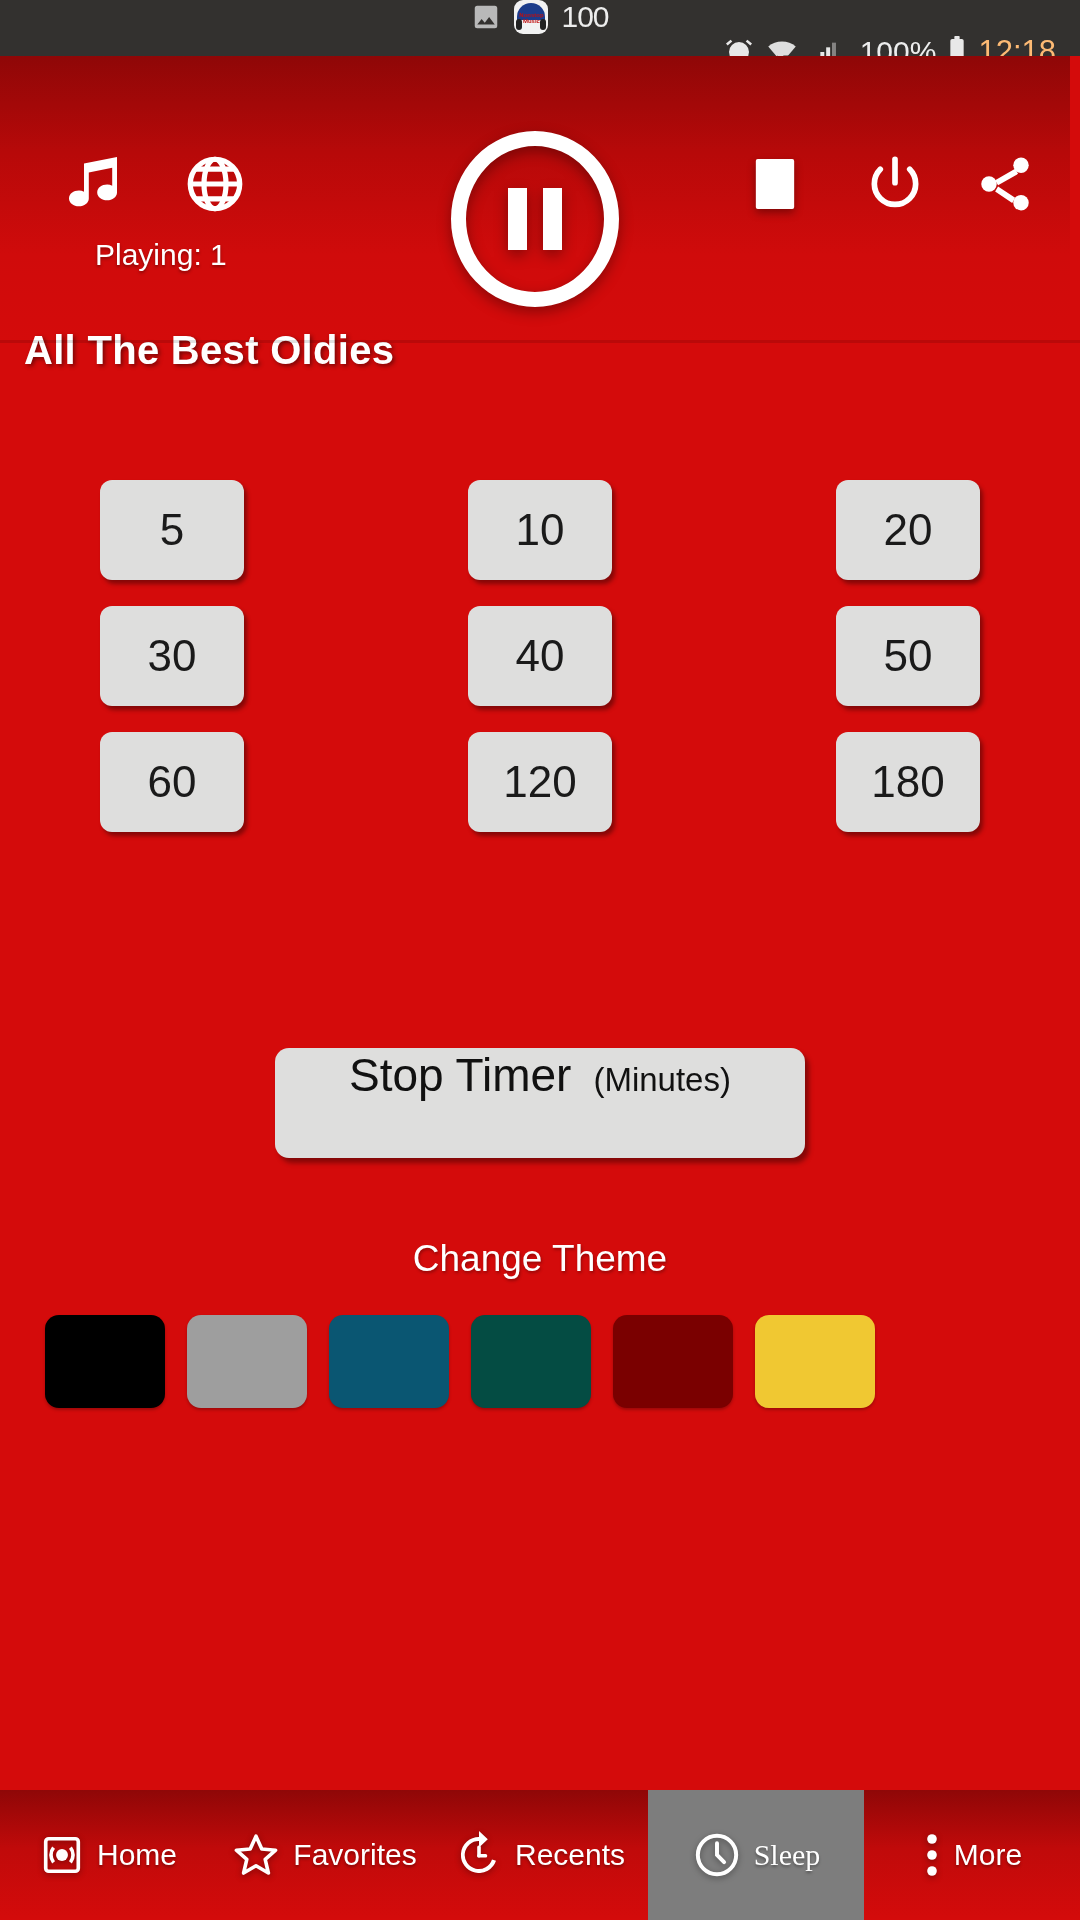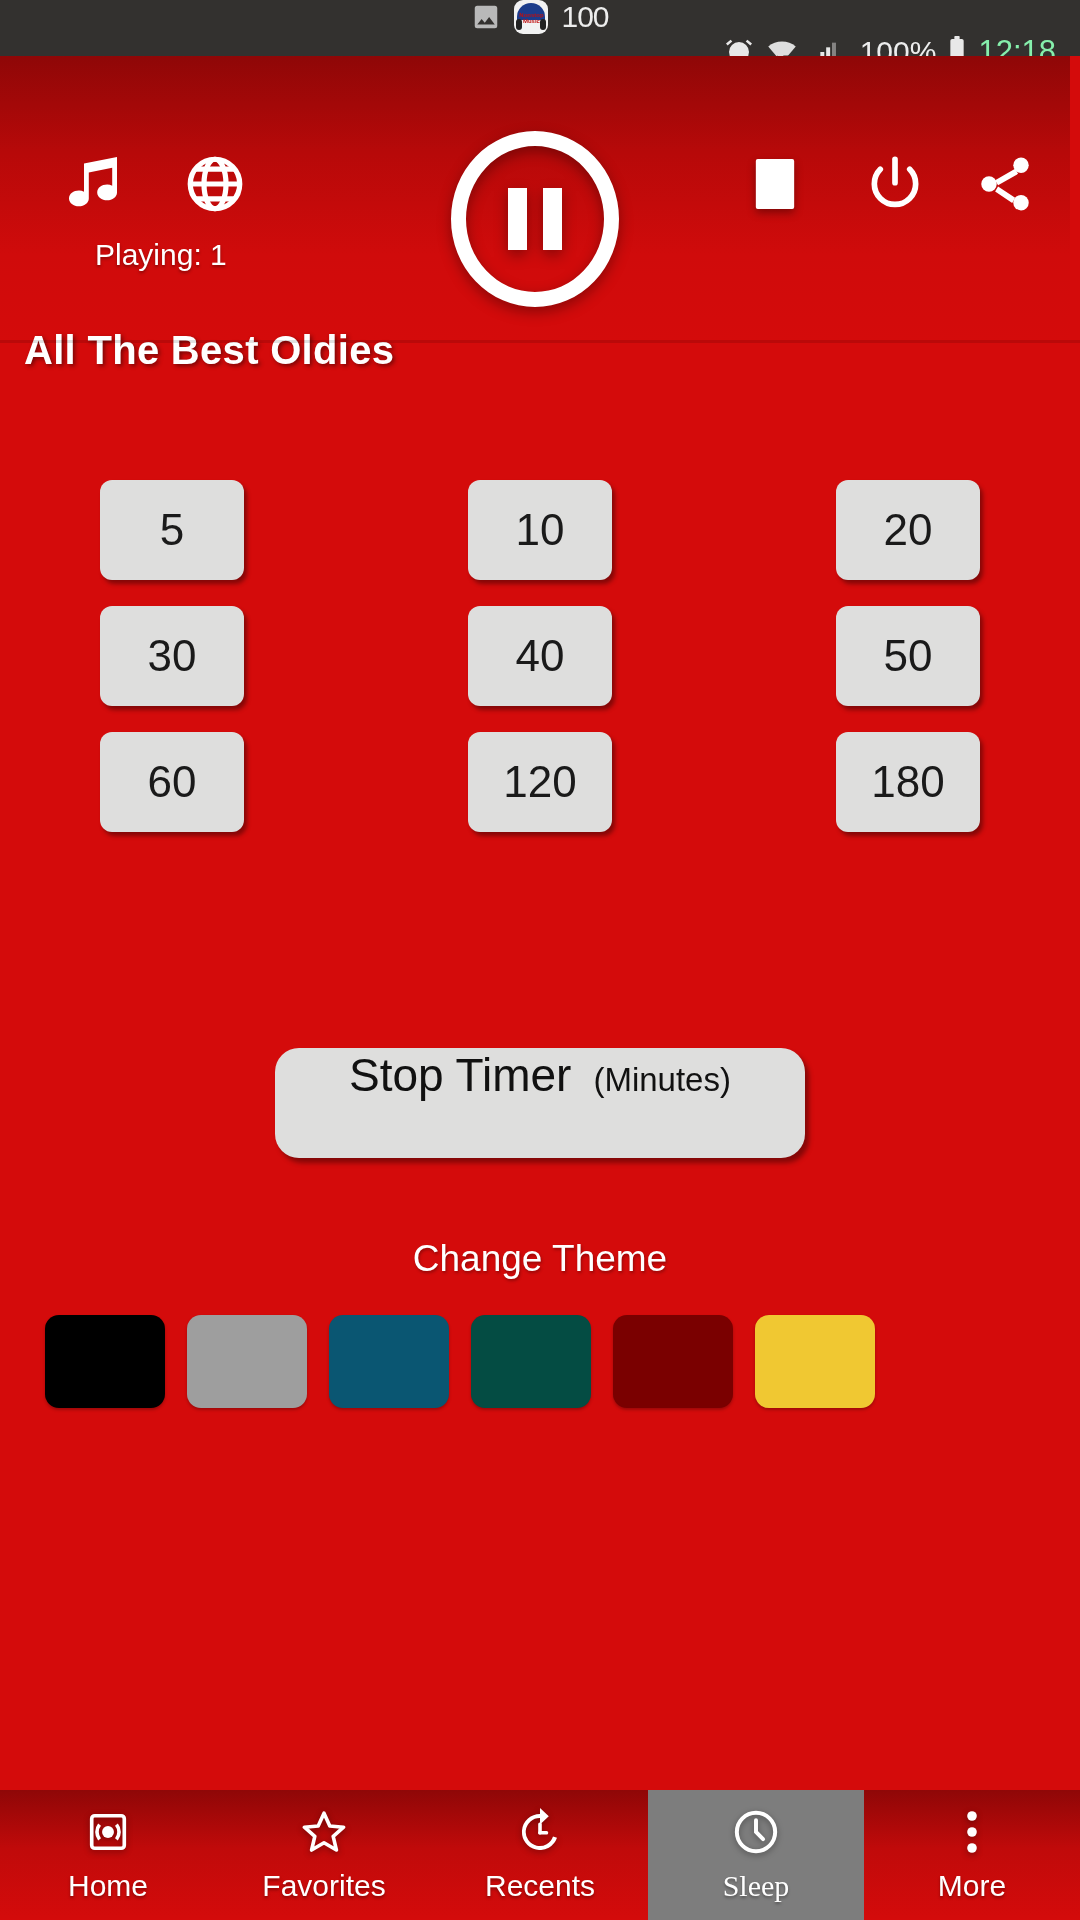--- a/index.html
+++ b/index.html
@@ -14,21 +14,21 @@
   
   .statusbar{
     position:absolute; top:0; left:0; width:1080px; height:56px;
     background:#33312f; display:flex; align-items:center;
     padding:0 24px; color:#e8e8e8;flex-direction:column;
   }
   .sb-left{ display:flex; align-items:center; gap:13px; }
   .sb-right{ margin-left:auto; display:flex; align-items:center; gap:12px; }
   .sb-num{ font-size:30px; font-weight:400; letter-spacing:-1px; color:#ededed;
            font-family:"Liberation Sans", sans-serif; }
-  .sb-clock{ font-size:31px; color:#86efac; letter-spacing:0px; }
+  .sb-clock{ font-size:31px; color:#fdba74; letter-spacing:0px; }
   .sb-pct{ font-size:30px; color:#ededed;margin-left:8px; }
   .appicon{
     width:34px; height:34px; border-radius:9px; background:#f2f2f2;
     position:relative; overflow:hidden; display:flex;
     align-items:center; justify-content:center;
   }
   .appicon .dome{
     position:absolute; top:3px; left:3px; width:28px; height:17px;
     background:#1c3c8c; border-radius:14px 14px 0 0;
   }
@@ -96,21 +96,21 @@
     box-shadow:3px 4px 4px rgba(0,0,0,.38);
     display:flex; align-items:center; justify-content:center;
   }
   .grid > div{ width:100%; display:flex; justify-content:center; }
   .col-0{ justify-content:flex-start !important; }
   .col-2{ justify-content:flex-end !important; }
 
   .stopbtn{
     position:absolute; top:1048px; left:50%; transform:translateX(-50%);
     width:530px; height:110px; background:#dededd; border:none;
-    border-radius:24px; box-shadow:4px 5px 5px rgba(0,0,0,.38);
+    border-radius:14px; box-shadow:4px 5px 5px rgba(0,0,0,.38);
     display:flex; align-items:baseline; justify-content:center; gap:22px;
     color:#111;
   }
   .stop-main{ font-size:46px; }
   .stop-sub { font-size:33px; }
 
   
   .theme-label{
     position:absolute; top:1238px; left:0; width:1080px; text-align:center;
     color:#fff; font-size:37px; text-shadow:1px 2px 3px rgba(0,0,0,.3);
@@ -124,21 +124,21 @@
     box-shadow:0 2px 3px rgba(0,0,0,.25);
   }
 
   
   .navbar{
     position:absolute; bottom:0; left:0; width:1080px; height:130px;
     background:linear-gradient(180deg,#8f0707 0%, #c00a0a 45%, #d40b0b 100%);
     display:flex;
   }
   .navitem{
-    flex:1; display:flex; flex-direction:column; align-items:center;
+    flex:1; display:flex; flex-direction:row; align-items:center;
     justify-content:center; gap:12px; color:#fff; position:relative;
   }
   .navitem.active{ background:#7d7d7d;font-family:Liberation Serif, serif; }
   .nav-ico{ height:50px; display:flex; align-items:center; justify-content:center;
             filter:drop-shadow(0 2px 3px rgba(0,0,0,.35)); }
   .nav-label{ font-size:30px; text-shadow:0 2px 3px rgba(0,0,0,.35); }
 
   svg{ display:block; }
 </style>
 </head>

